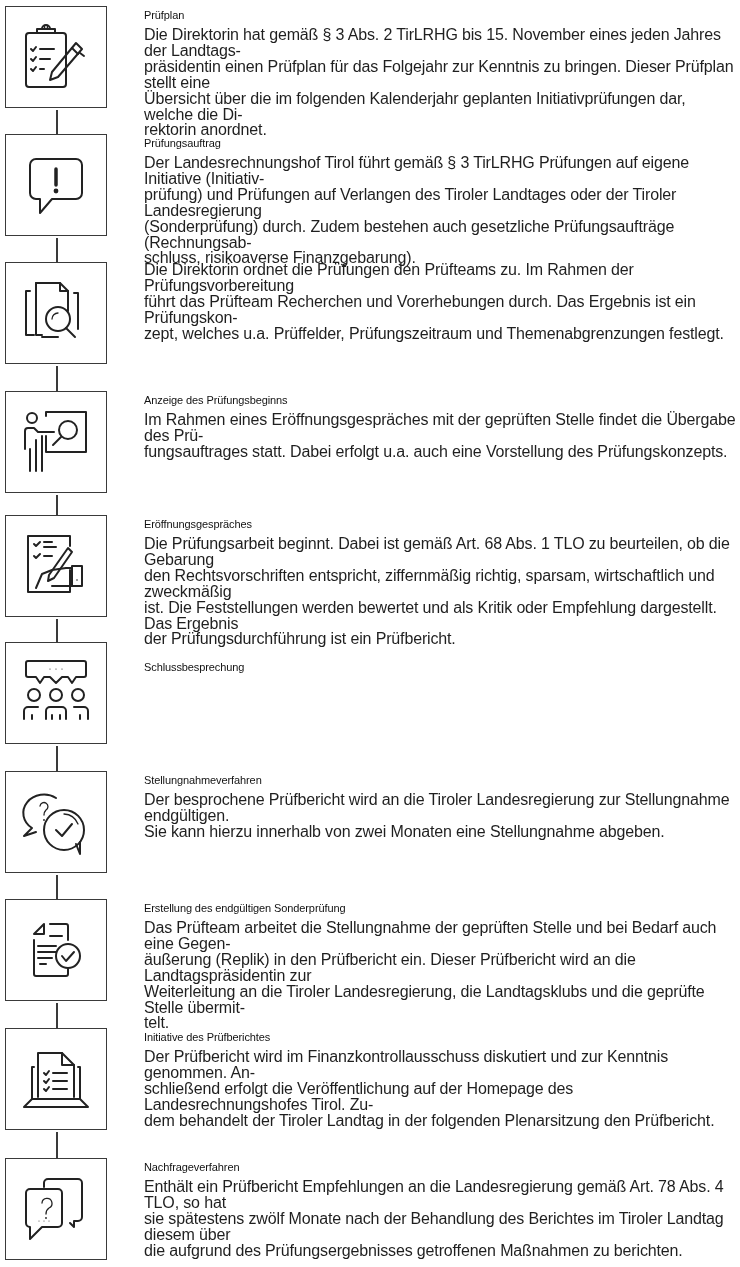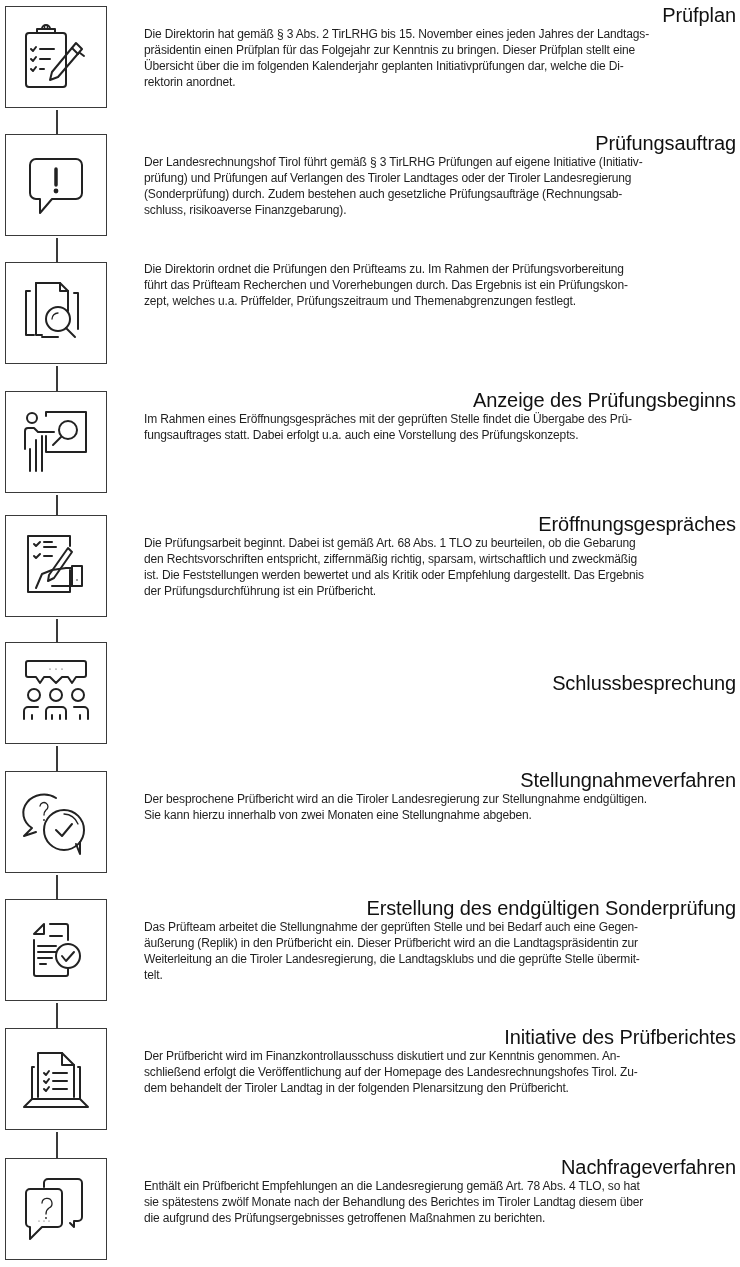--- a/index.html
+++ b/index.html
@@ -11,26 +11,25 @@
   .box {
     position: absolute; left: 5px; top: 0; width: 100px; height: 100px;
     border: 1.6px solid #3a3a3a; background: #fff; box-sizing: content-box;
   }
   .box svg { position: absolute; left: 14px; top: 14px; width: 72px; height: 72px; }
   .connector {
     position: absolute; left: 56px; width: 1.5px; background: #3a3a3a;
   }
   .text { position: absolute; left: 144px; width: 592px; }
   .title {
-    font-size: 20px; line-height: 18px; color: #111; margin: 0 0 3px 0;
+    font-size: 11px; line-height: 18px; color: #111; margin: 0 0 3px 0;
     letter-spacing: -0.1px;
-    text-align: right;
   }
   .desc {
-    font-size: 12px; line-height: 15.9px; color: #1f1f1f; margin: 0;
+    font-size: 16px; line-height: 15.9px; color: #1f1f1f; margin: 0;
     letter-spacing: -0.15px; white-space: pre-line;
   }
   svg * { fill: none; stroke: #222; stroke-width: 2; stroke-linecap: round; stroke-linejoin: round; }
   svg .fill { fill: #222; stroke: none; }
   svg .thin { stroke-width: 1.3; }
 </style>
 </head>
 <body>
 
 <div class="connector" style="top:110px;height:25px;"></div>
@@ -164,21 +163,21 @@
         <circle cx="58" cy="38" r="6"></circle>
       <path d="M4 62 v-8 a4 4 0 0 1 4 -4 h10"></path>
       <path d="M26 62 v-8 a4 4 0 0 1 4 -4 h12 a4 4 0 0 1 4 4 v8"></path>
       <path d="M54 50 h10 a4 4 0 0 1 4 4 v8"></path>
       <path d="M12 58 v4"></path>
         <path d="M32 58 v4"></path>
         <path d="M40 58 v4"></path>
         <path d="M60 58 v4"></path>
     </svg>
   </div>
-  <div class="text" style="top:32px;">
+  <div class="text" style="top:16px;">
     <p class="title">Schlussbesprechung</p>
   </div>
 </div>
 
 <div class="step" style="top:771px;">
   <div class="box">
     <svg viewBox="0 0 72 72">
       <path d="M36 12 a18 16 0 1 0 -24 30 l-8 8 l12 -4"></path>
       <path d="M20 20 a4 4 0 1 1 6 4 q-2 2 -2 5" class="thin"></path>
       <circle cx="24" cy="34" r="0.9" class="fill"></circle>

